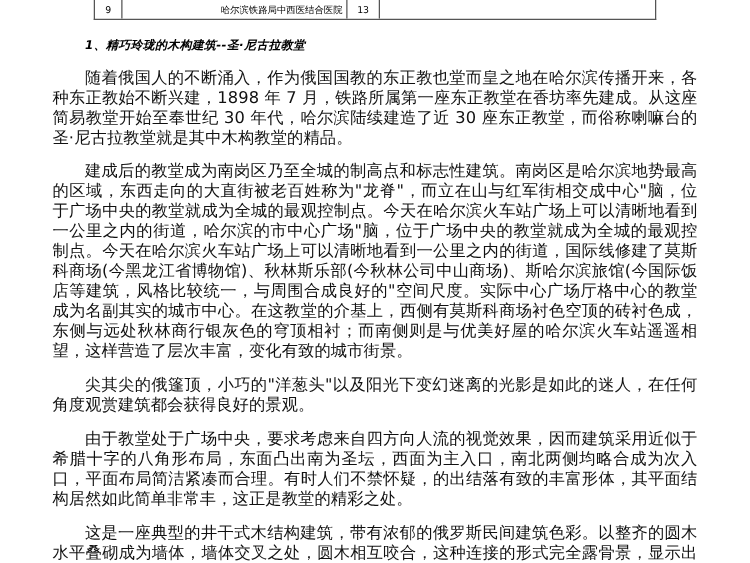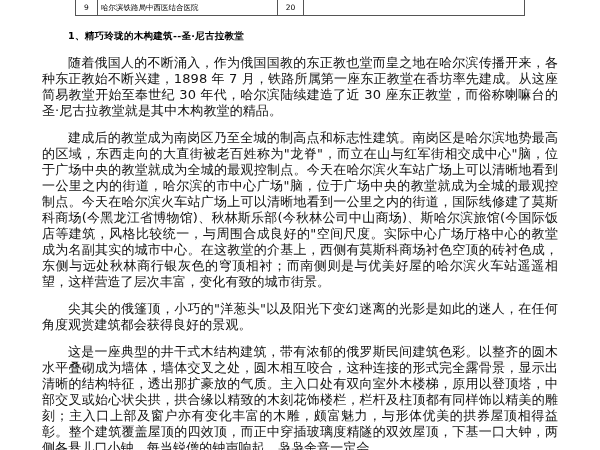--- a/index.html
+++ b/index.html
@@ -35,61 +35,64 @@
     background: #fff;
   }
   .table-strip .cell {
     font-size: 7.5px;
     line-height: 15px;
     color: #000;
     padding: 0 3px;
     box-sizing: border-box;
     white-space: nowrap;
     overflow: hidden;
+    text-align: right;
   }
   .table-strip .c1 { width: 22px; border-right: 1px solid #555; text-align: center; }
   .table-strip .c2 { width: 180px; border-right: 1px solid #555; }
   .table-strip .c3 { width: 26px; border-right: 1px solid #555; text-align: center; }
   .table-strip .c4 { flex: 1; }
 
   
   .doc {
     padding: 0 12px;
     box-sizing: border-box;
   }
   .heading {
     font-size: 9.5px;
     font-weight: bold;
     color: #000;
     margin: 14px 0 12px 0;
     text-indent: 26px;
     letter-spacing: 0.3px;
+    font-style: italic;
   }
   p.para {
     font-size: 13px;
     line-height: 16px;
     color: #111;
     margin: 0 0 11px 0;
     text-indent: 26px;
     text-align: justify;
     letter-spacing: 0.1px;
   }
 </style>
 </head>
 <body>
 
 <div class="page">
 
   <div class="table-strip">
     <div class="cell c1">9</div>
     <div class="cell c2">哈尔滨铁路局中西医结合医院</div>
-    <div class="cell c3">20</div>
+    <div class="cell c3">13</div>
   </div>
 
   <div class="doc">
     <div class="heading">1、精巧玲珑的木构建筑--圣·尼古拉教堂</div>
     <p class="para">随着俄国人的不断涌入，作为俄国国教的东正教也堂而皇之地在哈尔滨传播开来，各种东正教始不断兴建，1898 年 7 月，铁路所属第一座东正教堂在香坊率先建成。从这座简易教堂开始至奉世纪 30 年代，哈尔滨陆续建造了近 30 座东正教堂，而俗称喇嘛台的圣·尼古拉教堂就是其中木构教堂的精品。</p>
     <p class="para">建成后的教堂成为南岗区乃至全城的制高点和标志性建筑。南岗区是哈尔滨地势最高的区域，东西走向的大直街被老百姓称为"龙脊"，而立在山与红军街相交成中心"脑，位于广场中央的教堂就成为全城的最观控制点。今天在哈尔滨火车站广场上可以清晰地看到一公里之内的街道，哈尔滨的市中心广场"脑，位于广场中央的教堂就成为全城的最观控制点。今天在哈尔滨火车站广场上可以清晰地看到一公里之内的街道，国际线修建了莫斯科商场(今黑龙江省博物馆)、秋林斯乐部(今秋林公司中山商场)、斯哈尔滨旅馆(今国际饭店等建筑，风格比较统一，与周围合成良好的"空间尺度。实际中心广场厅格中心的教堂成为名副其实的城市中心。在这教堂的介基上，西侧有莫斯科商场衬色空顶的砖衬色成，东侧与远处秋林商行银灰色的穹顶相衬；而南侧则是与优美好屋的哈尔滨火车站遥遥相望，这样营造了层次丰富，变化有致的城市街景。</p>
     <p class="para">尖其尖的俄篷顶，小巧的"洋葱头"以及阳光下变幻迷离的光影是如此的迷人，在任何角度观赏建筑都会获得良好的景观。</p>
+    <p class="para">由于教堂处于广场中央，要求考虑来自四方向人流的视觉效果，因而建筑采用近似于希腊十字的八角形布局，东面凸出南为圣坛，西面为主入口，南北两侧均略合成为次入口，平面布局简洁紧凑而合理。有时人们不禁怀疑，的出结落有致的丰富形体，其平面结构居然如此简单非常丰，这正是教堂的精彩之处。</p>
     <p class="para">这是一座典型的井干式木结构建筑，带有浓郁的俄罗斯民间建筑色彩。以整齐的圆木水平叠砌成为墙体，墙体交叉之处，圆木相互咬合，这种连接的形式完全露骨景，显示出清晰的结构特征，透出那扩豪放的气质。主入口处有双向室外木楼梯，原用以登顶塔，中部交叉或始心状尖拱，拱合缘以精致的木刻花饰楼栏，栏杆及柱顶都有同样饰以精美的雕刻；主入口上部及窗户亦有变化丰富的木雕，颇富魅力，与形体优美的拱券屋顶相得益彰。整个建筑覆盖屋顶的四效顶，而正中穿插玻璃度精隧的双效屋顶，下基一口大钟，两侧各悬儿口小钟。每当锐僧的钟声响起，袅袅余音一定会</p>
   </div>
 
 </div>
 
 </body></html>

